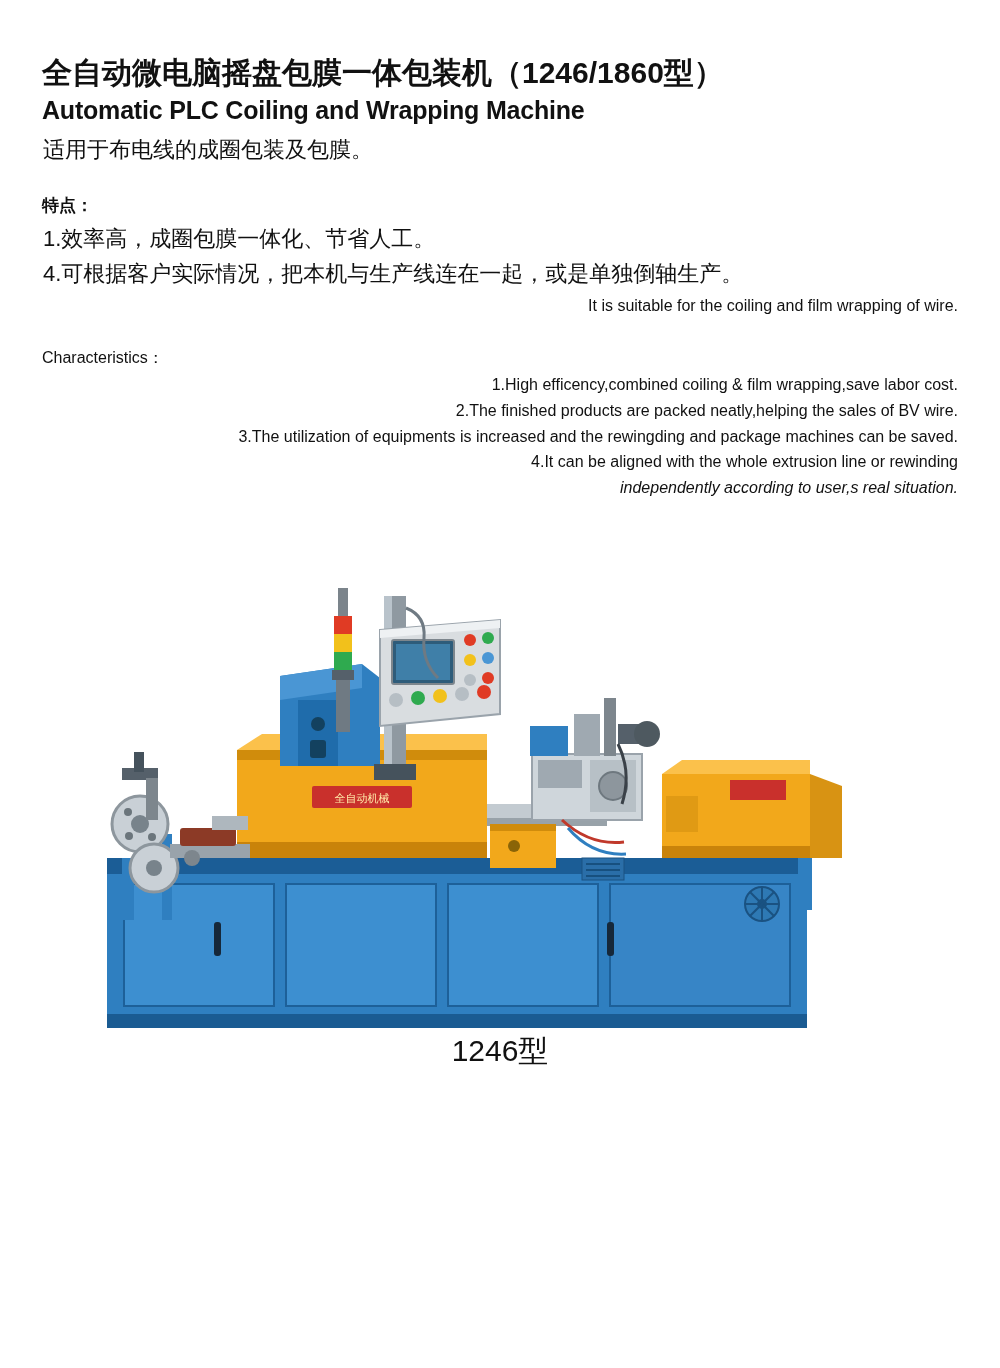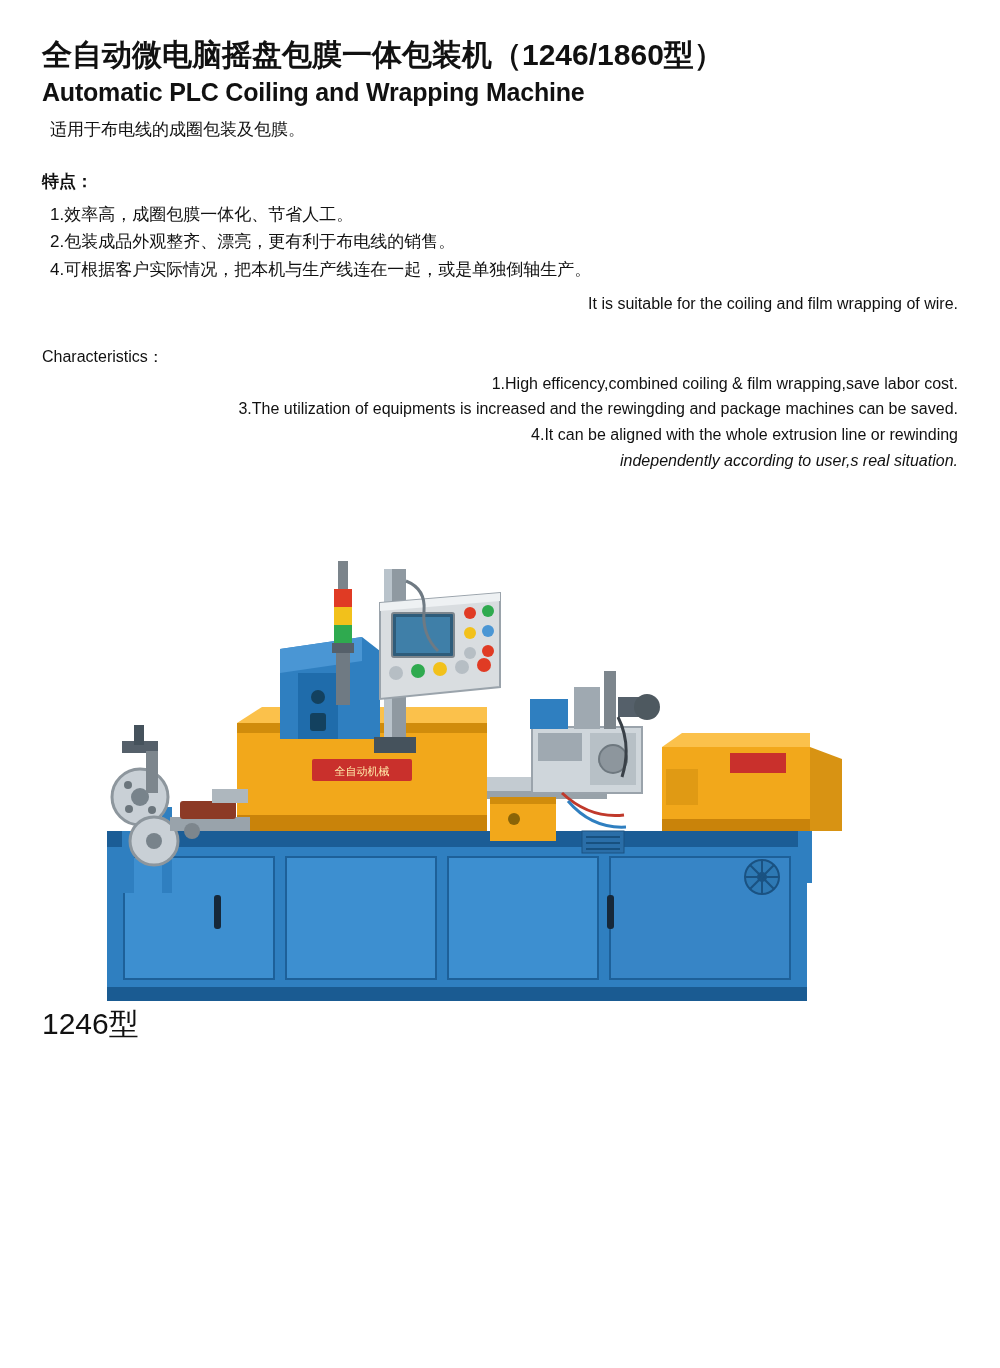--- a/index.html
+++ b/index.html
@@ -13,21 +13,21 @@
     font-family: "Liberation Sans", "DejaVu Sans", sans-serif;
     color: #1a1a1a;
     overflow: hidden;
     position: relative;
   }
   .page {
     position: relative;
     width: 1000px;
     height: 1368px;
     box-sizing: border-box;
-    padding: 28px 42px 0 42px;
+    padding: 46px 42px 0 42px;
   }
 
   .title-cn {
     font-size: 30px;
     font-weight: bold;
     letter-spacing: 0px;
     line-height: 1.25;
     margin: 8px 0 2px 0;
     color: #111;
   }
@@ -40,24 +40,24 @@
     letter-spacing: -0.2px;
   }
 
   .section-heading-cn {
     font-size: 17px;
     font-weight: bold;
     margin: 26px 0 4px 0;
     color: #111;
   }
   .body-cn {
-    font-size: 17px;
+    font-size: 22px;
     line-height: 1.62;
     color: #111;
-    margin: 8px;
+    margin: 1px;
   }
   .body-cn .ln { display: block; }
 
   .section-heading-en {
     font-size: 16px;
     margin: 30px 0 3px 0;
     color: #111;
     font-weight: normal;
   }
   .body-en {
@@ -81,51 +81,51 @@
     left: 20px;
     top: 10px;
     width: 880px;
     height: 500px;
   }
   .caption {
     position: absolute;
     left: 0;
     right: 0;
     bottom: 6px;
-    text-align: left;
+    text-align: center;
     font-size: 30px;
     color: #111;
   }
 </style>
 </head>
 <body>
 
 <div class="page">
 
   <h1 class="title-cn">全自动微电脑摇盘包膜一体包装机（1246/1860型）</h1>
   <h2 class="title-en">Automatic PLC Coiling and Wrapping Machine</h2>
 
   <div class="body-cn">
     <span class="ln">适用于布电线的成圈包装及包膜。</span>
   </div>
 
   <div class="section-heading-cn">特点：</div>
   <div class="body-cn">
     <span class="ln">1.效率高，成圈包膜一体化、节省人工。</span>
-    <span class="ln">2.包装成品外观整齐、漂亮，更有利于布电线的销售。</span>
     <span class="ln">4.可根据客户实际情况，把本机与生产线连在一起，或是单独倒轴生产。</span>
   </div>
 
   <div class="body-en">
     <span class="ln">It is suitable for the coiling and film wrapping of wire.</span>
   </div>
 
   <div class="section-heading-en">Characteristics：</div>
   <div class="body-en">
     <span class="ln">1.High efficency,combined coiling &amp; film wrapping,save labor cost.</span>
+    <span class="ln">2.The finished products are packed neatly,helping the sales of BV wire.</span>
     <span class="ln">3.The utilization of equipments is increased and the rewingding and package machines can be saved.</span>
     <span class="ln">4.It can be aligned with the whole extrusion line or rewinding</span>
     <span class="ln indent">independently according to user,s real situation.</span>
   </div>
 
   <div class="figure">
 
     <svg class="machine" viewBox="0 0 880 500">
 
       <g>

